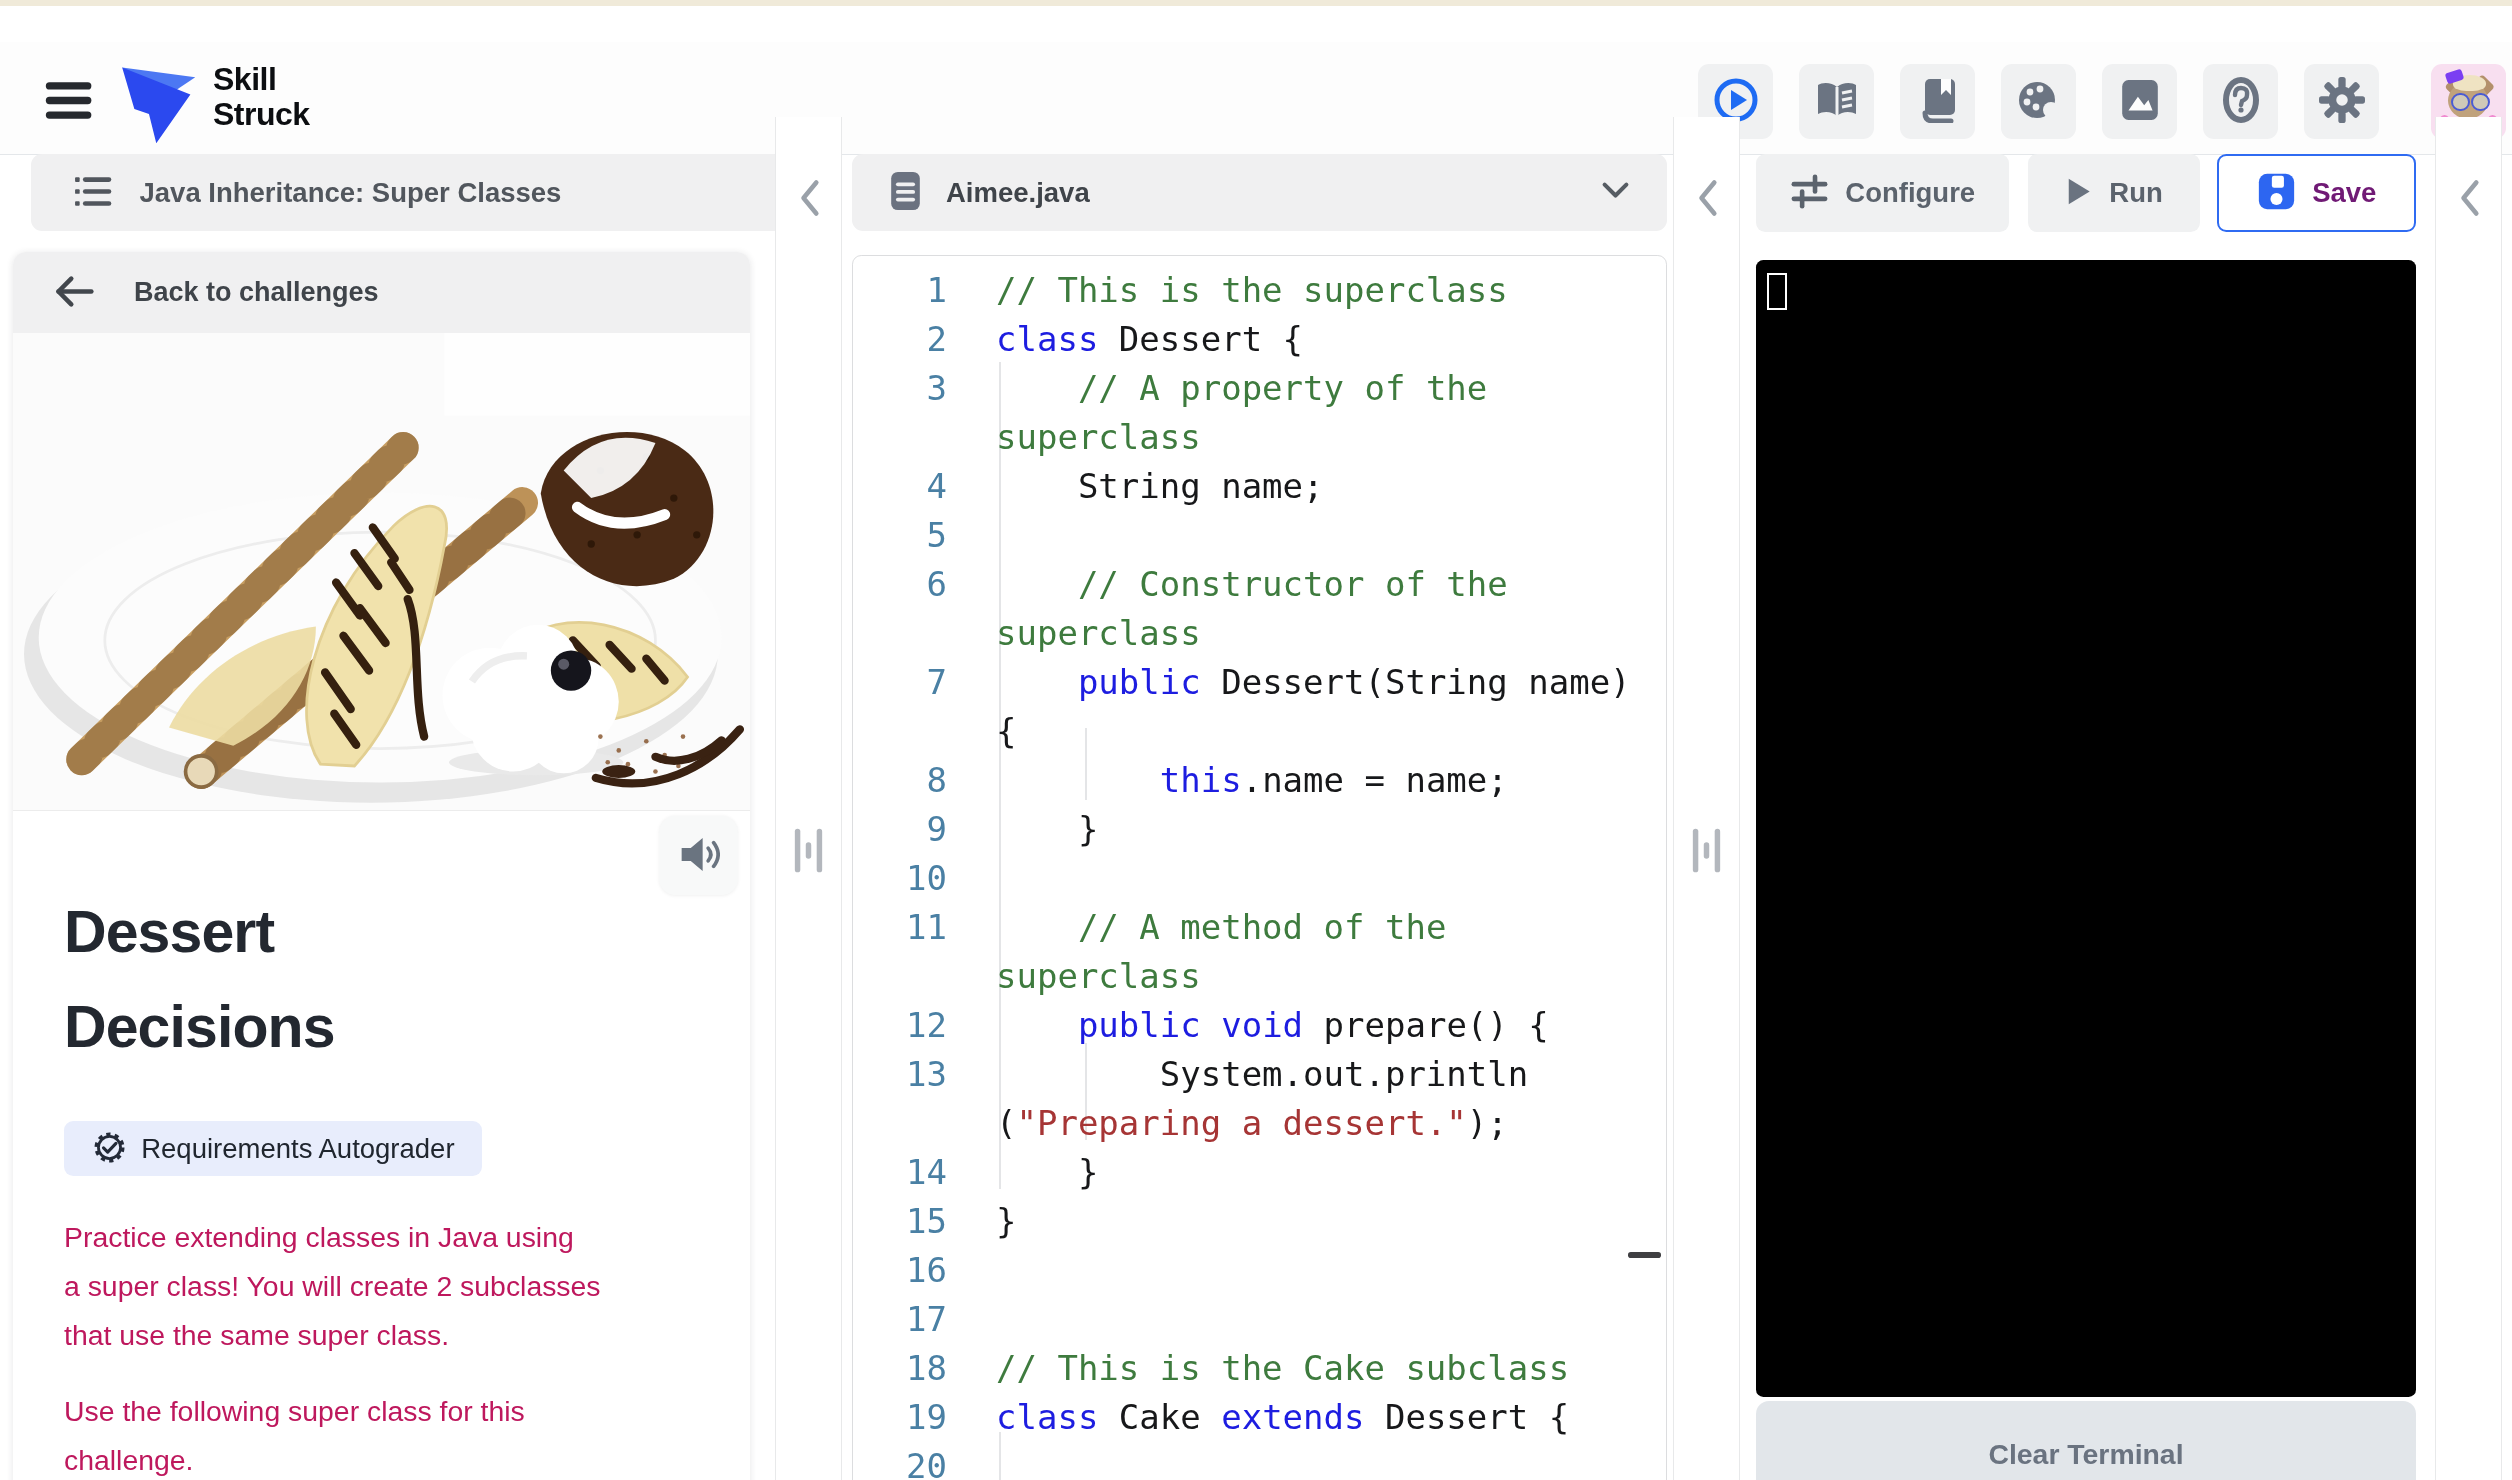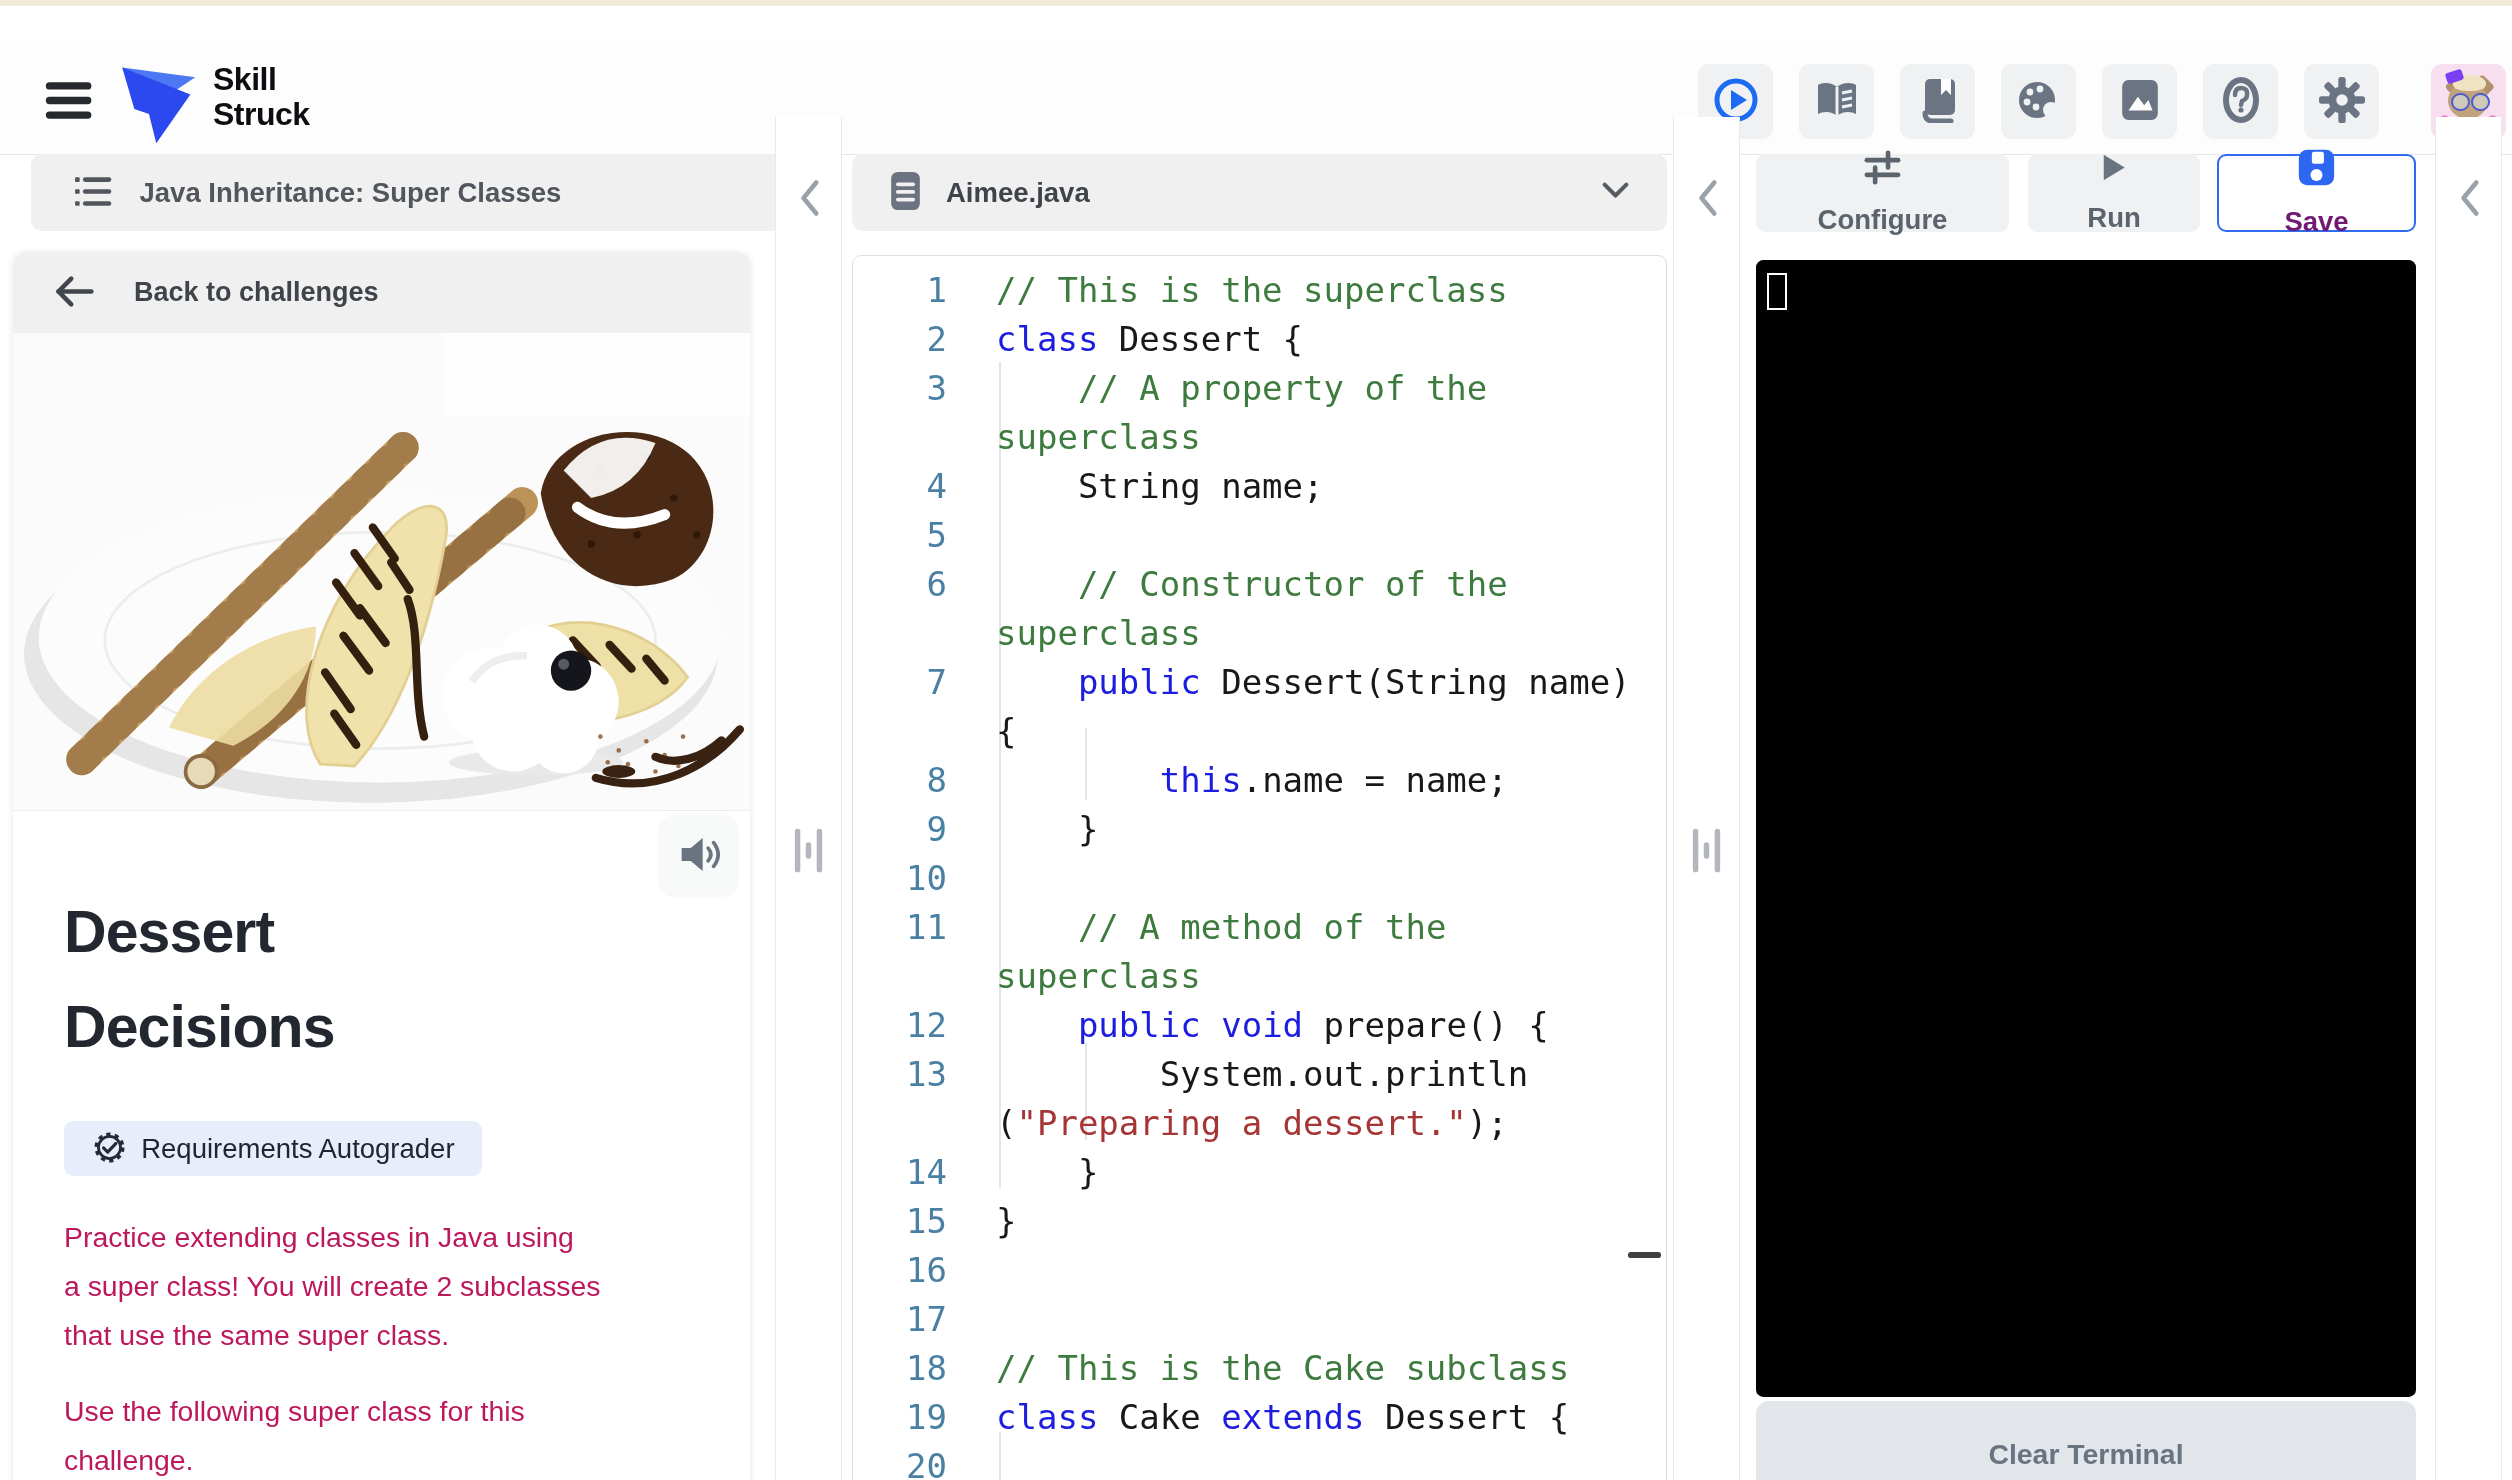--- a/index.html
+++ b/index.html
@@ -72,21 +72,21 @@
   .tk-k{color:#1d1de0;} .tk-c{color:#3e7b3e;} .tk-s{color:#a63535;} .tk-p{color:#17181a;}
   .guide{position:absolute;width:1.8px;background:#e4e5e7;}
   .g-a{left:146px;top:106px;height:827px;}
   .g-a2{left:146px;top:1176px;height:66px;}
   .g-b{left:232px;top:472px;height:72px;}
   .g-c{left:232px;top:787px;height:97px;}
   .scroll-thumb{position:absolute;right:4.6px;top:996px;width:33px;height:6.4px;background:#3f3f42;border-radius:2.8px;}
 
   
   .btn{position:absolute;top:154px;height:78px;border-radius:9.2px;display:flex;align-items:center;
-       justify-content:center;gap:16.5px;cursor:pointer;box-sizing:border-box;flex-direction:column;}
+       justify-content:center;gap:16.5px;cursor:pointer;box-sizing:border-box;}
   .btn .lbl{font-size:27.5px;font-weight:700;}
   .btn-configure{left:1756px;width:253px;background:#f0f1f2;}
   .btn-configure .lbl{color:#5b636d;}
   .btn-run{left:2028px;width:172px;background:#f0f1f2;}
   .btn-run .lbl{color:#5b636d;}
   .btn-save{left:2217px;width:199px;background:#fff;border:2.8px solid #2f6bf2;}
   .btn-save .lbl{color:#701a75;}
   .terminal{position:absolute;left:1756px;top:260px;width:660px;height:1137px;background:#000;border-radius:7.3px;}
   .term-cursor{position:absolute;left:11px;top:13px;width:15.6px;height:33px;border:2.8px solid #fff;}
   .clear-btn{position:absolute;left:1756px;top:1401px;width:660px;height:106px;background:#e2e6ea;

